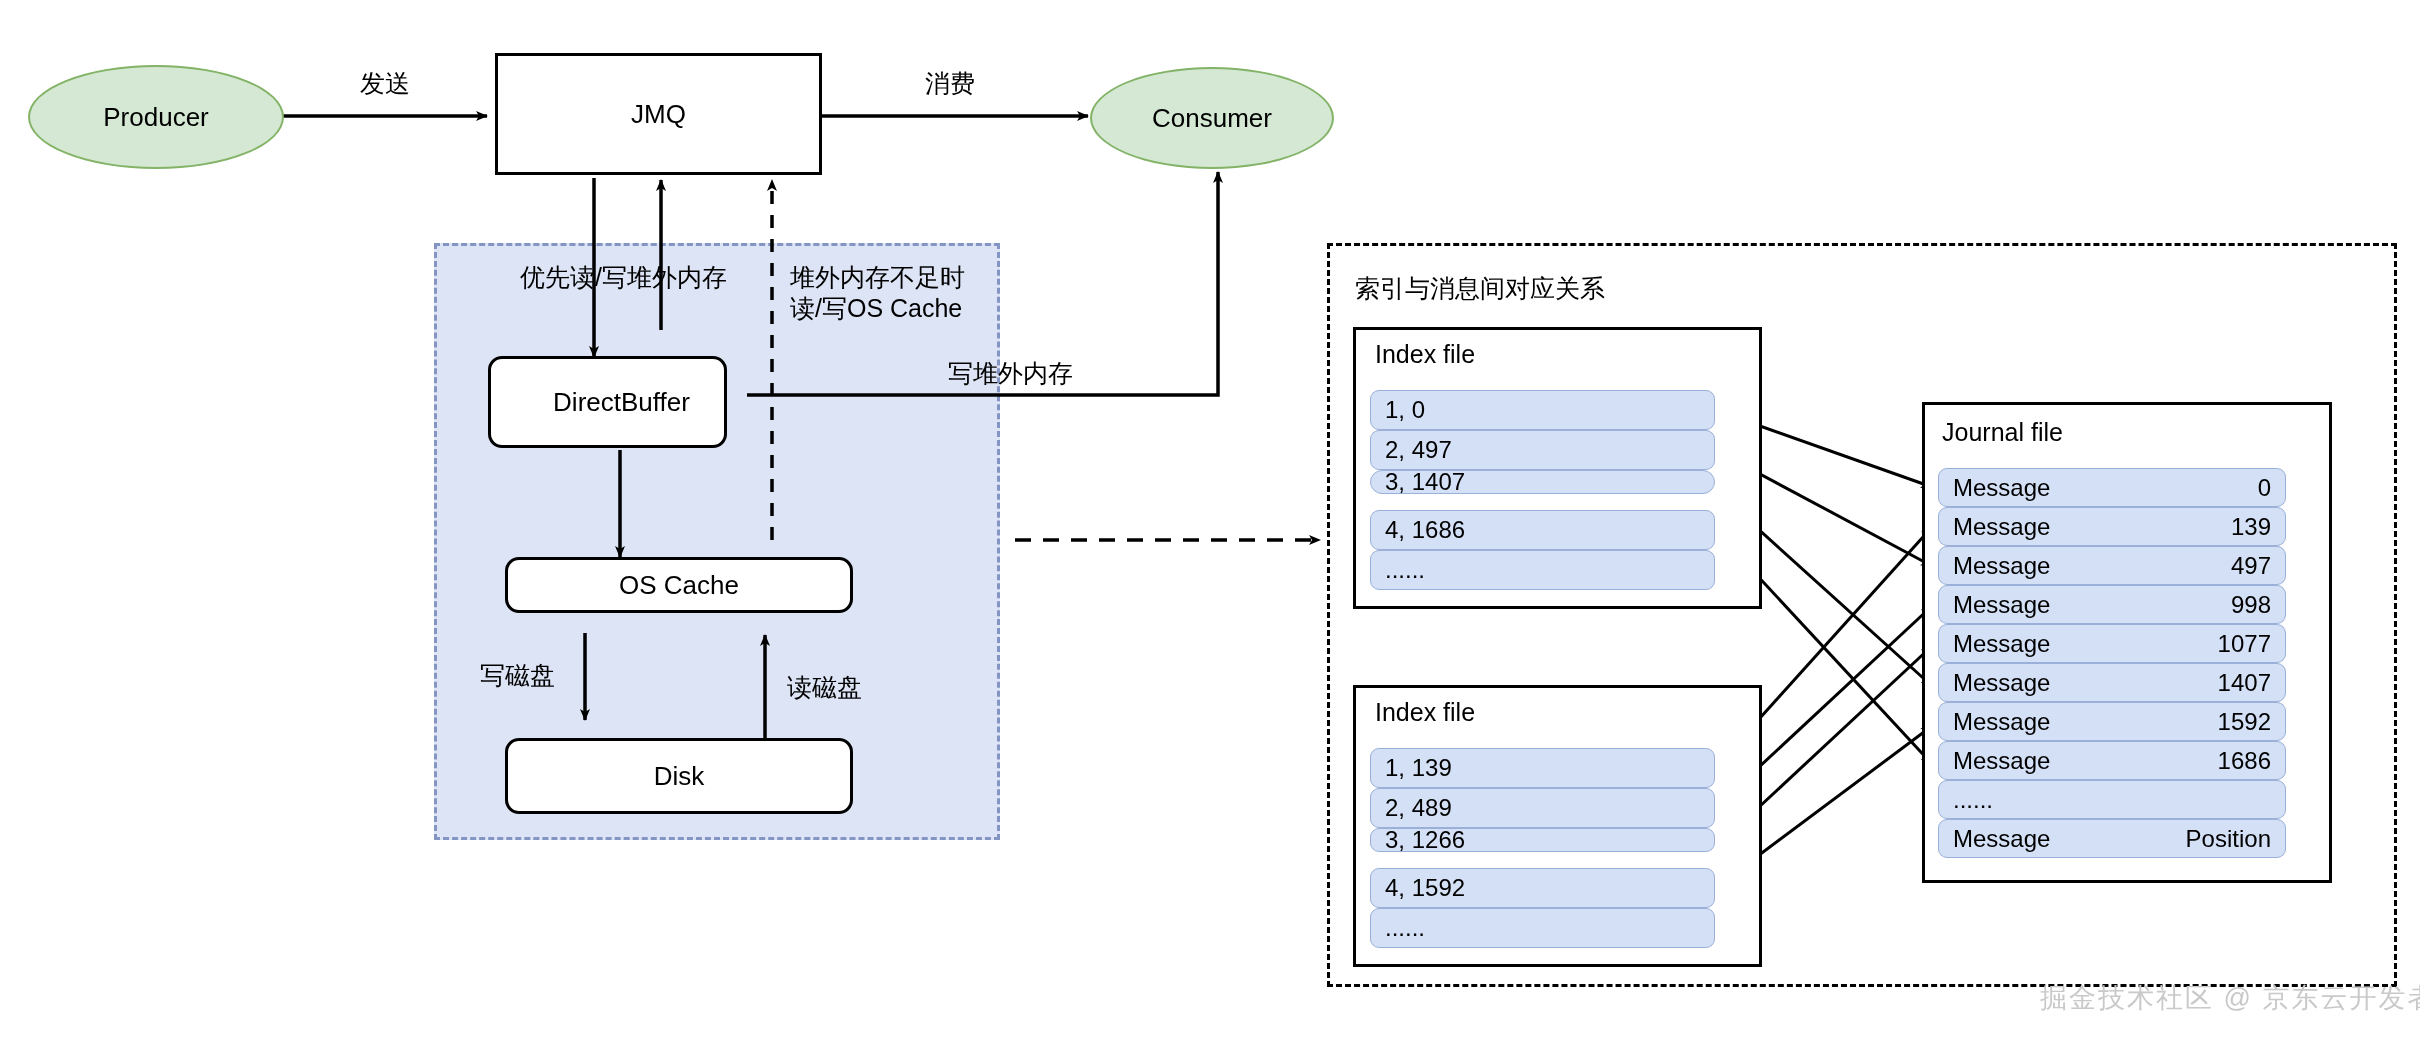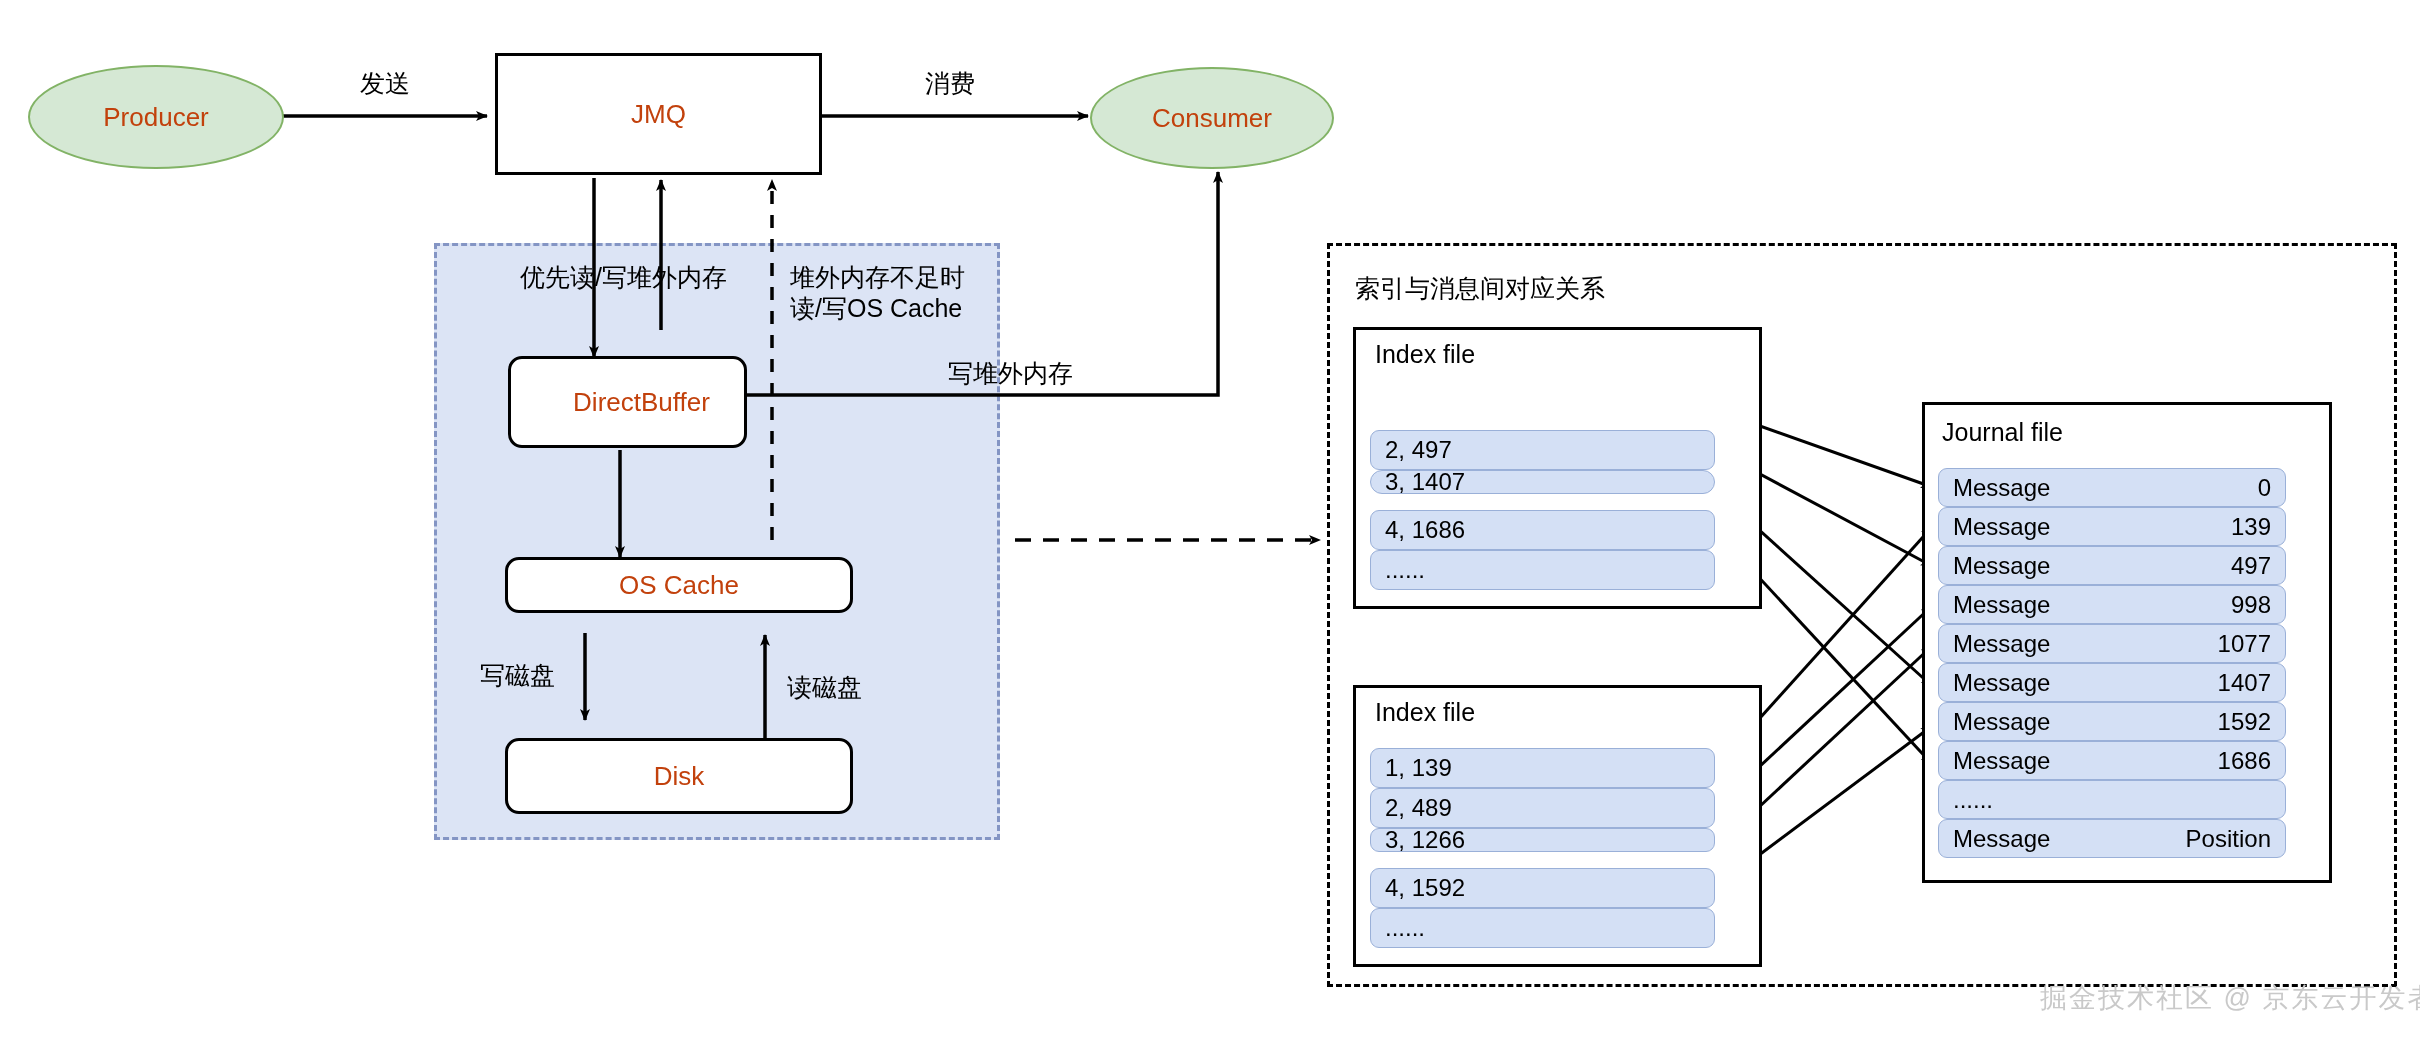--- a/index.html
+++ b/index.html
@@ -16,21 +16,21 @@
     height: 1042px;
     background: #ffffff;
     overflow: hidden;
   }
   .node {
     position: absolute;
     box-sizing: border-box;
     display: flex;
     align-items: center;
     justify-content: center;
-    color: #c2410c;
+    color: #000000;
     text-align: center;
   }
   .ellipse {
     border-radius: 50%;
     background: #d5e8d4;
     border: 2px solid #82b366;
     font-size: 26px;
   }
   .rect {
     background: #ffffff;
@@ -159,21 +159,21 @@
     <line x1="1715" y1="848" x2="1932" y2="646" stroke="#000" stroke-width="3" marker-end="url(#ahs)"></line>
     <line x1="1715" y1="888" x2="1932" y2="726" stroke="#000" stroke-width="3" marker-end="url(#ahs)"></line>
   </svg>
 
   <div class="node ellipse" style="left:28px; top:65px; width:256px; height:104px;">Producer</div>
 
   <div class="node rect" style="left:495px; top:53px; width:327px; height:122px;">JMQ</div>
 
   <div class="node ellipse" style="left:1090px; top:67px; width:244px; height:102px;">Consumer</div>
 
-  <div class="node rounded" style="left:508px; top:356px; width:239px; height:92px;padding-left:28px;">DirectBuffer</div>
+  <div class="node rounded" style="left:488px; top:356px; width:239px; height:92px;padding-left:28px;">DirectBuffer</div>
 
   <div class="node rounded" style="left:505px; top:557px; width:348px; height:56px;">OS Cache</div>
 
   <div class="node rounded" style="left:505px; top:738px; width:348px; height:76px;">Disk</div>
 
   <div class="edge-label" style="left:360px; top:68px;">发送</div>
 
   <div class="edge-label" style="left:925px; top:68px;">消费</div>
 
   <div class="edge-label" style="left:520px; top:262px;">优先读/写堆外内存</div>
@@ -184,20 +184,23 @@
   <div class="edge-label" style="left:948px; top:358px;">写堆外内存</div>
 
   <div class="edge-label" style="left:480px; top:660px;">写磁盘</div>
 
   <div class="edge-label" style="left:787px; top:672px;">读磁盘</div>
 
   <div class="section-label" style="left:1355px; top:272px;">索引与消息间对应关系</div>
 
   <div class="file-box" style="left:1353px; top:327px; width:409px; height:282px;"></div>
   <div class="file-title" style="left:1375px; top:340px;">Index file</div>
+  <div class="row" style="left:1370px; top:390px; width:345px; height:40px;">
+    <span class="rlabel">1, 0</span>
+  </div>
   <div class="row" style="left:1370px; top:430px; width:345px; height:40px;">
     <span class="rlabel">2, 497</span>
   </div>
   <div class="row" style="left:1370px; top:470px; width:345px; height:24px;border-radius:18px;">
     <span class="rlabel">3, 1407</span>
   </div>
   <div class="row" style="left:1370px; top:510px; width:345px; height:40px;">
     <span class="rlabel">4, 1686</span>
   </div>
   <div class="row" style="left:1370px; top:550px; width:345px; height:40px;">

